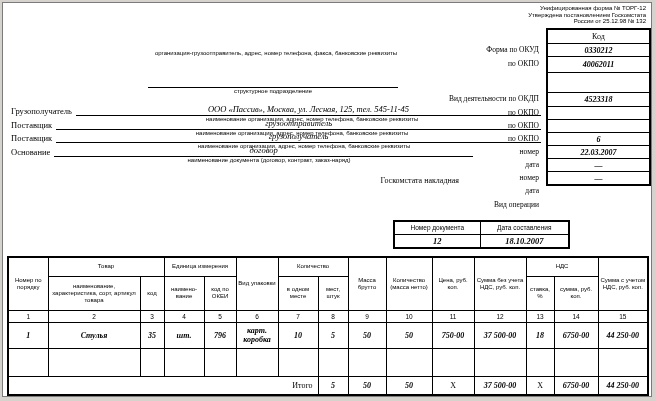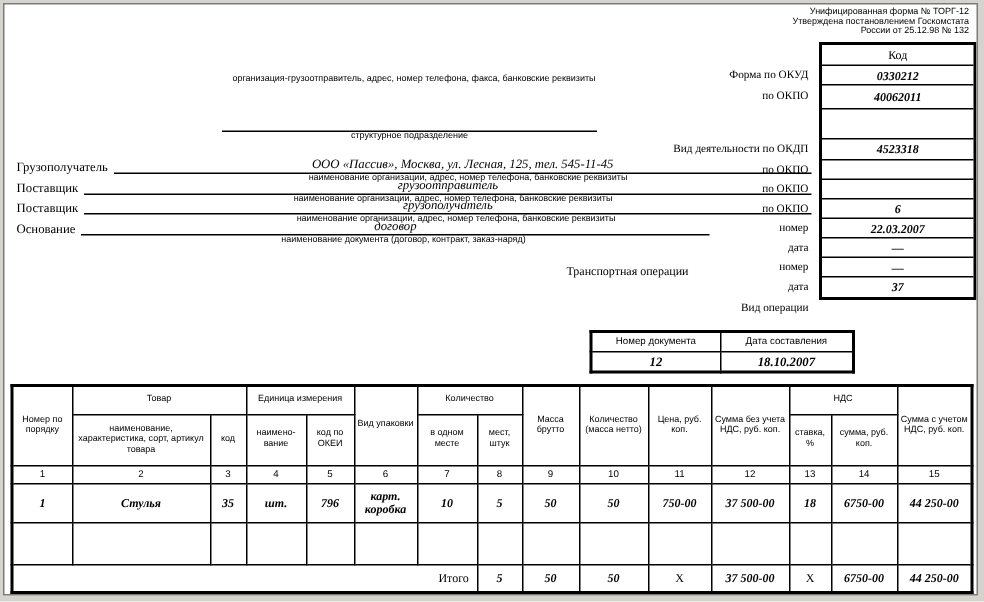--- a/index.html
+++ b/index.html
@@ -81,35 +81,34 @@
     <div class="code-cell h13">0330212</div>
     <div class="code-cell h16">40062011</div>
     <div class="code-cell h20"></div>
     <div class="code-cell h14">4523318</div>
     <div class="code-cell h13"></div>
     <div class="code-cell h13"></div>
     <div class="code-cell h13">6</div>
     <div class="code-cell h13">22.03.2007</div>
     <div class="code-cell h13">—</div>
     <div class="code-cell h13">—</div>
-    <div class="code-cell h14">37</div>
   </div>
 
   <div class="clabel" style="top:42px;">Форма по ОКУД</div>
   <div class="clabel" style="top:56px;">по ОКПО</div>
   <div class="clabel" style="top:91px;">Вид деятельности по ОКДП</div>
   <div class="clabel" style="top:105px;">по ОКПО</div>
   <div class="clabel" style="top:118px;">по ОКПО</div>
   <div class="clabel" style="top:131px;">по ОКПО</div>
   <div class="clabel" style="top:144px;">номер</div>
   <div class="clabel" style="top:157px;">дата</div>
   <div class="clabel" style="top:170px;">номер</div>
   <div class="clabel" style="top:183px;">дата</div>
   <div class="clabel" style="top:197px;">Вид операции</div>
-  <div class="tlabel">Транспортная операции</div>
+  <div class="tlabel">Госкомстата накладная</div>
 
   <div class="org-block">
     <div class="cap">организация-грузоотправитель, адрес, номер телефона, факса, банковские реквизиты</div>
   </div>
 
   <div class="division">
     <div class="cap">структурное подразделение</div>
   </div>
 
   <div class="frow" style="top:101px; width:530px;">

